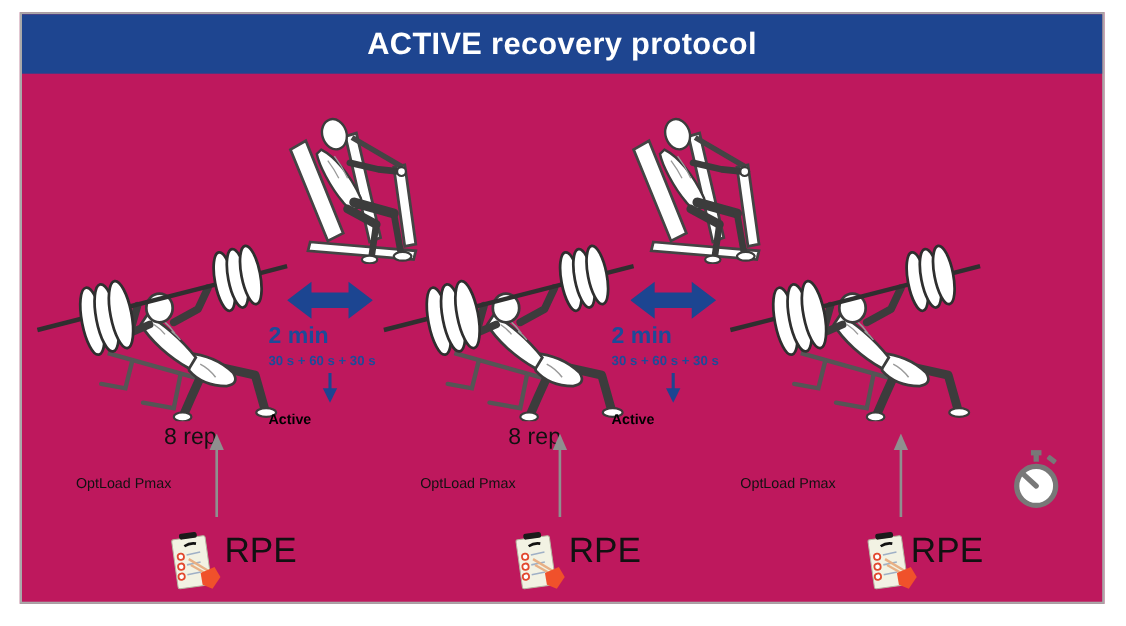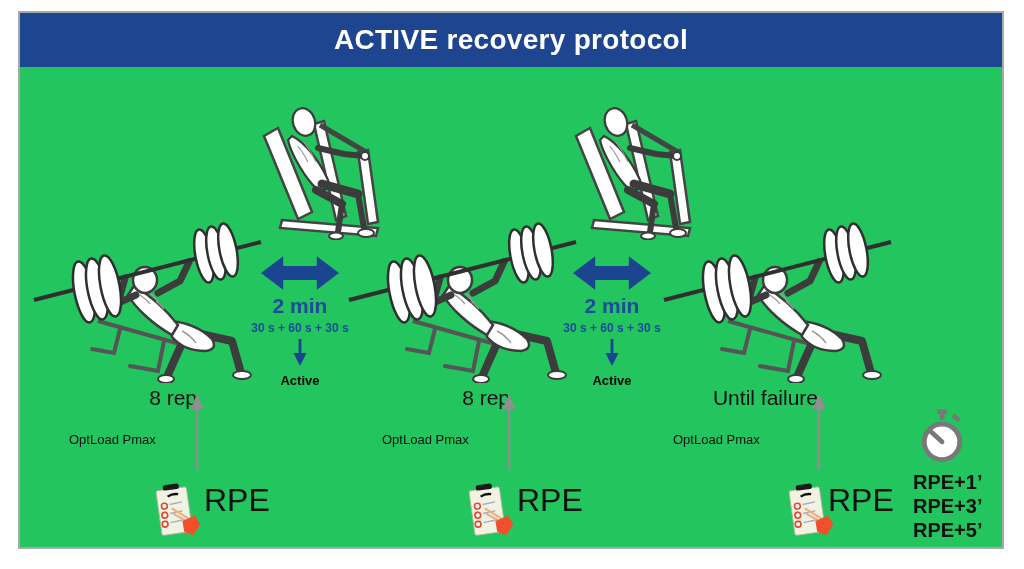--- a/index.html
+++ b/index.html
@@ -1,24 +1,24 @@
 <!DOCTYPE html>
 <html><head>
 <meta charset="utf-8">
 <style>
   html,body{margin:0;padding:0;background:#ffffff;}
   .page{position:relative;width:1024px;height:569px;background:#ffffff;overflow:hidden;
         font-family:"Liberation Sans", sans-serif;}
   .frame{position:absolute;left:18px;top:11px;width:986px;height:538px;
-         border:2px solid #a9a9a9;box-sizing:border-box;background:#22c55e;}
+         border:2px solid #a9a9a9;box-sizing:border-box;background:#be185d;}
   .banner{position:absolute;left:0;top:0;width:100%;height:54px;background:#1e4590;
           display:flex;align-items:center;justify-content:center;}
   .banner-title{color:#ffffff;font-size:28px;font-weight:bold;letter-spacing:.3px;}
   .abs{position:absolute;}
-  .rest-block{position:absolute;width:112px;text-align:center;}
+  .rest-block{position:absolute;width:112px;text-align:left;}
   .rest-duration{color:#1c4b99;font-size:21px;font-weight:bold;margin-top:1px;}
   .rest-split{color:#1c4b99;font-size:12px;font-weight:bold;white-space:nowrap;margin-top:3px;}
   .rest-mode{color:#000000;font-size:13px;font-weight:bold;margin-top:6px;}
   .reps-label{font-size:21px;color:#111;text-align:right;}
   .load-label{font-size:13px;font-weight:normal;color:#111;margin-top:20px;}
   .rpe-label{font-size:32px;color:#111;}
   .timer-lines{font-size:20px;font-weight:bold;color:#111;line-height:24px;}
   svg{display:block;}
 </style>
 </head>
@@ -171,21 +171,20 @@
       </svg>
     <div class="rest-mode">Active</div>
   </div>
 
   <div class="abs reps-label" style="left:77px;top:386px;width:120px">8 rep</div>
   <div class="abs load-label" style="left:69px;top:412px;width:140px">OptLoad Pmax</div>
 
   <div class="abs reps-label" style="left:390px;top:386px;width:120px">8 rep</div>
   <div class="abs load-label" style="left:382px;top:412px;width:140px">OptLoad Pmax</div>
 
-  <div class="abs reps-label" style="left:668px;top:386px;width:150px">Until failure</div>
   <div class="abs load-label" style="left:673px;top:412px;width:140px">OptLoad Pmax</div>
 
   <svg class="abs" style="left:189px;top:394px" width="16" height="78">
       <use href="#sym-uparrow"></use>
     </svg>
   <svg class="abs" style="left:501px;top:394px" width="16" height="78">
       <use href="#sym-uparrow"></use>
     </svg>
   <svg class="abs" style="left:811px;top:394px" width="16" height="78">
       <use href="#sym-uparrow"></use>
@@ -200,18 +199,13 @@
     </svg>
   <div class="abs rpe-label" style="left:517px;top:482px">RPE</div>
   <svg class="abs" style="left:783px;top:480px" width="54" height="62">
       <use href="#sym-clipboard"></use>
     </svg>
   <div class="abs rpe-label" style="left:828px;top:482px">RPE</div>
 
   <svg class="abs" style="left:919px;top:409px" width="46" height="56">
       <use href="#sym-stopwatch"></use>
     </svg>
-  <div class="abs timer-lines" style="left:913px;top:470px;width:90px">
-    <div>RPE+1’</div>
-    <div>RPE+3’</div>
-    <div>RPE+5’</div>
-  </div>
 </div>
 
 </body></html>

